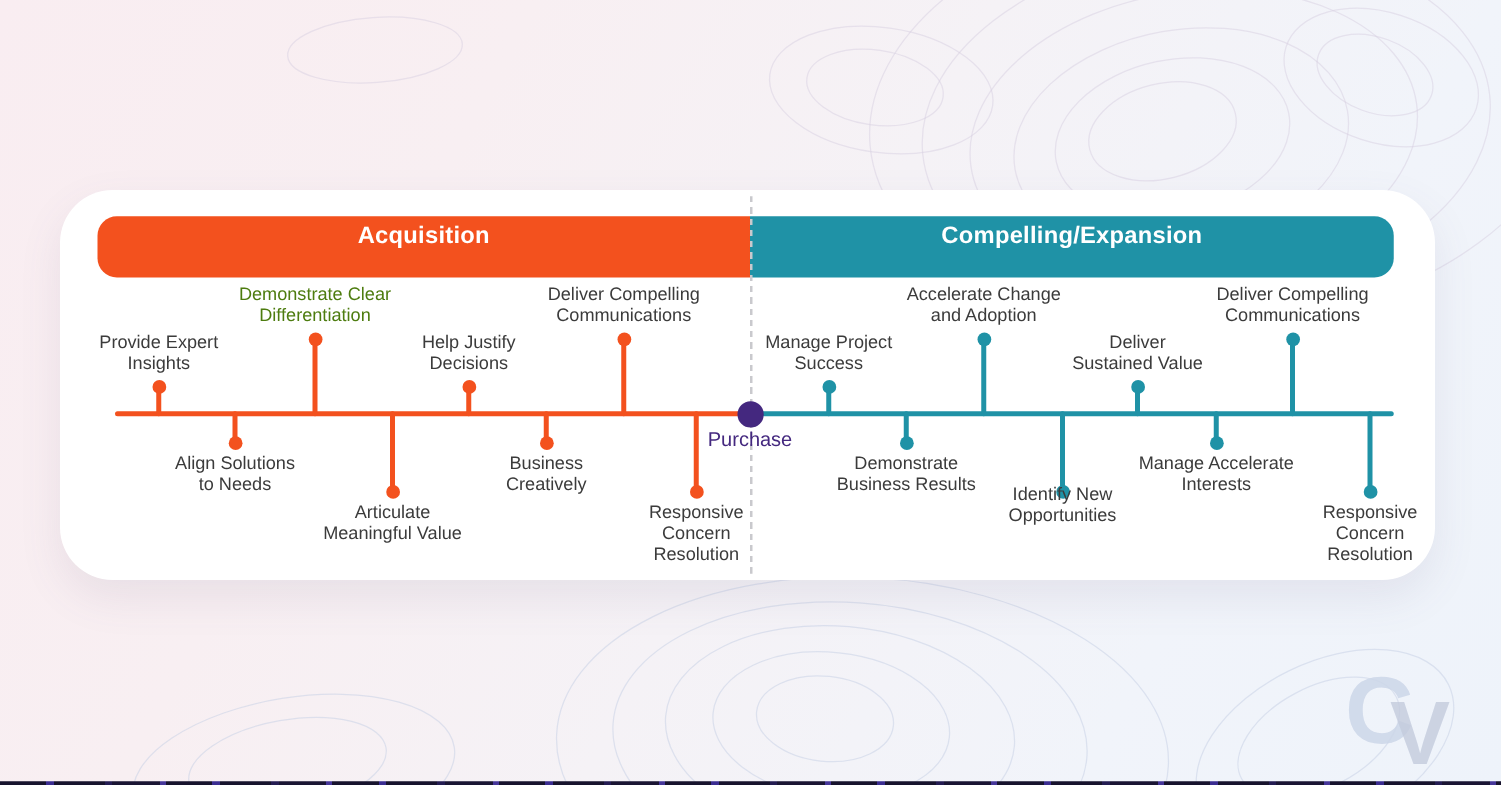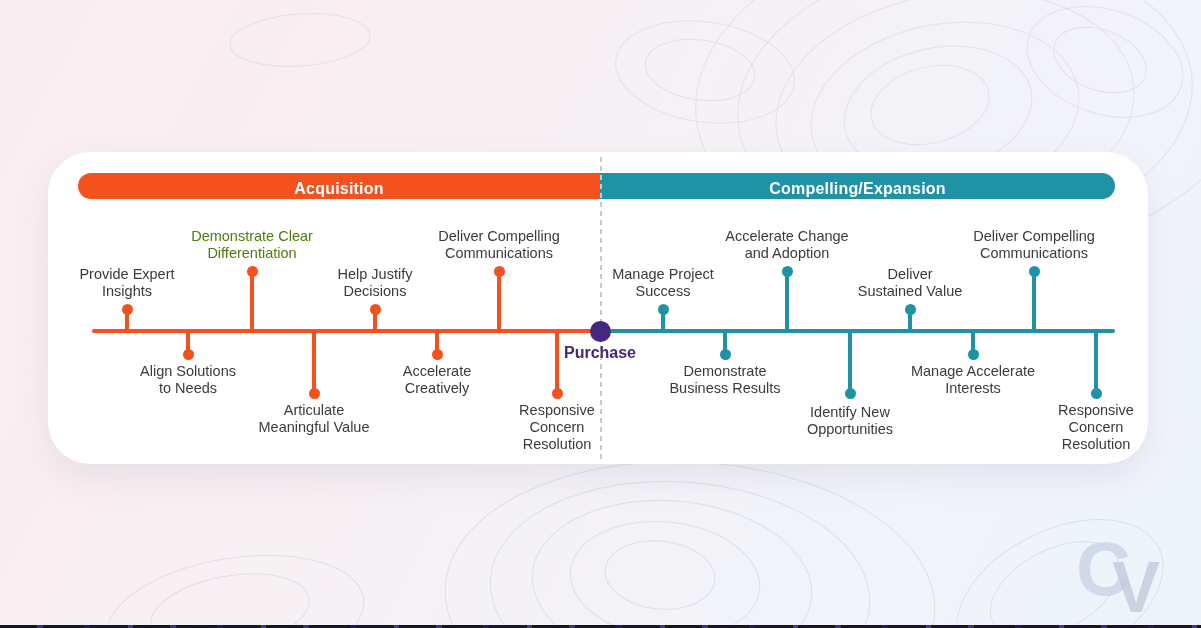--- a/index.html
+++ b/index.html
@@ -20,43 +20,43 @@
   .watermark { position:absolute; z-index:1; font-weight:bold; line-height:1; }
   .wm-c { position:absolute; left:1076px; top:531px; font-size:76px; color:#ccd6e8; opacity:.85; }
   .wm-v { position:absolute; left:1112px; top:551px; font-size:72px; color:#c3cbdd; opacity:.8; }
 
   .card {
     position:absolute; left:48px; top:152px; width:1100px; height:312px;
     background:#ffffff; border-radius:42px; z-index:2;
     box-shadow:0 14px 34px rgba(100,90,130,0.10);
   }
   .phase-bar {
-    position:absolute; top:21px; height:26px; line-height:31px;
-    color:#fff; font-weight:bold; font-size:16px; text-align:center;
+    position:absolute; top:21px; height:49px; line-height:31px;
+    color:#fff; font-weight:bold; font-size:19px; text-align:center;
     letter-spacing:.2px; z-index:1;
   }
   .bar-acq { left:30px;  width:522px; border-radius:15.5px 0 0 15.5px; }
   .bar-ret { left:552px; width:515px; border-radius:0 15.5px 15.5px 0; }
 
   .divider {
     position:absolute; left:551.5px; top:5px; bottom:5px; width:2.5px; z-index:5;
     background:repeating-linear-gradient(180deg,#c9c9cd 0 5px,transparent 5px 9px);
   }
 
   .tl-line { position:absolute; top:176.8px; height:4.6px; z-index:1; }
   .tl-acq { left:44px;  width:508px; border-radius:3px 0 0 3px; }
   .tl-ret { left:552px; width:515px; border-radius:0 3px 3px 0; }
 
   .purchase-dot {
     position:absolute; left:541.5px; top:168.5px; width:21px; height:21px;
     border-radius:50%; z-index:6;
   }
   .purchase-label {
     position:absolute; left:552px; top:192px; transform:translateX(-50%);
-    font-size:16px; font-weight:bold; z-index:6; white-space:nowrap;
+    font-size:16px; font-weight:normal; z-index:6; white-space:nowrap;
   }
 
   .milestone { position:absolute; top:0; height:100%; width:0; z-index:2; }
   .stem { position:absolute; left:-1.75px; width:3.5px; border-radius:2px; }
   .dot  { position:absolute; left:-5.5px; width:11px; height:11px; border-radius:50%; }
   .ms-label {
     position:absolute; left:0; transform:translateX(-50%);
     white-space:pre-line; text-align:center; width:max-content; max-width:175px;
     font-size:14.5px; line-height:17px; color:#3b3b3b;
   }
@@ -139,21 +139,21 @@
       </div>
       <div class="milestone" style="left: 327px;">
         <div class="stem" style="background: rgb(243, 81, 30); top: 157px; height: 24px;"></div>
         <div class="dot" style="background: rgb(243, 81, 30); top: 151.5px;"></div>
         <div class="ms-label" style="color: rgb(59, 59, 59); bottom: 164px;">Help Justify
 Decisions</div>
       </div>
       <div class="milestone" style="left: 389px;">
         <div class="stem" style="background: rgb(243, 81, 30); top: 177px; height: 25px;"></div>
         <div class="dot" style="background: rgb(243, 81, 30); top: 196.5px;"></div>
-        <div class="ms-label" style="color: rgb(59, 59, 59); top: 211px;">Accelerate
+        <div class="ms-label" style="color: rgb(59, 59, 59); top: 211px;">Business
 Creatively</div>
       </div>
       <div class="milestone" style="left: 451px;">
         <div class="stem" style="background: rgb(243, 81, 30); top: 119px; height: 62px;"></div>
         <div class="dot" style="background: rgb(243, 81, 30); top: 113.5px;"></div>
         <div class="ms-label" style="color: rgb(59, 59, 59); bottom: 202px;">Deliver Compelling
 Communications</div>
       </div>
       <div class="milestone" style="left: 509px;">
         <div class="stem" style="background: rgb(243, 81, 30); top: 177px; height: 64px;"></div>
@@ -176,21 +176,21 @@
       </div>
       <div class="milestone" style="left: 739px;">
         <div class="stem" style="background: rgb(31, 146, 166); top: 119px; height: 62px;"></div>
         <div class="dot" style="background: rgb(31, 146, 166); top: 113.5px;"></div>
         <div class="ms-label" style="color: rgb(59, 59, 59); bottom: 202px;">Accelerate Change
 and Adoption</div>
       </div>
       <div class="milestone" style="left: 802px;">
         <div class="stem" style="background: rgb(31, 146, 166); top: 177px; height: 64px;"></div>
         <div class="dot" style="background: rgb(31, 146, 166); top: 235.5px;"></div>
-        <div class="ms-label" style="color: rgb(59, 59, 59); top: 252px;">Identify New
+        <div class="ms-label" style="color: rgb(59, 59, 59); top: 236px;">Identify New
 Opportunities</div>
       </div>
       <div class="milestone" style="left: 862px;">
         <div class="stem" style="background: rgb(31, 146, 166); top: 157px; height: 24px;"></div>
         <div class="dot" style="background: rgb(31, 146, 166); top: 151.5px;"></div>
         <div class="ms-label" style="color: rgb(59, 59, 59); bottom: 164px;">Deliver
 Sustained Value</div>
       </div>
       <div class="milestone" style="left: 925px;">
         <div class="stem" style="background: rgb(31, 146, 166); top: 177px; height: 25px;"></div>

